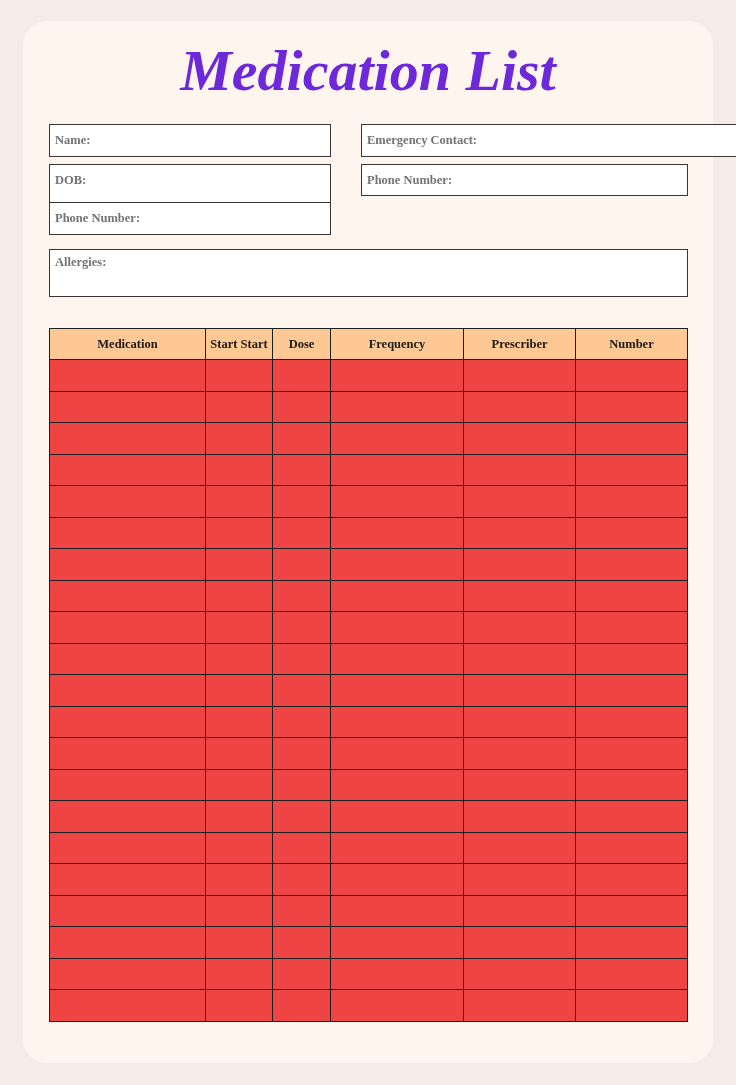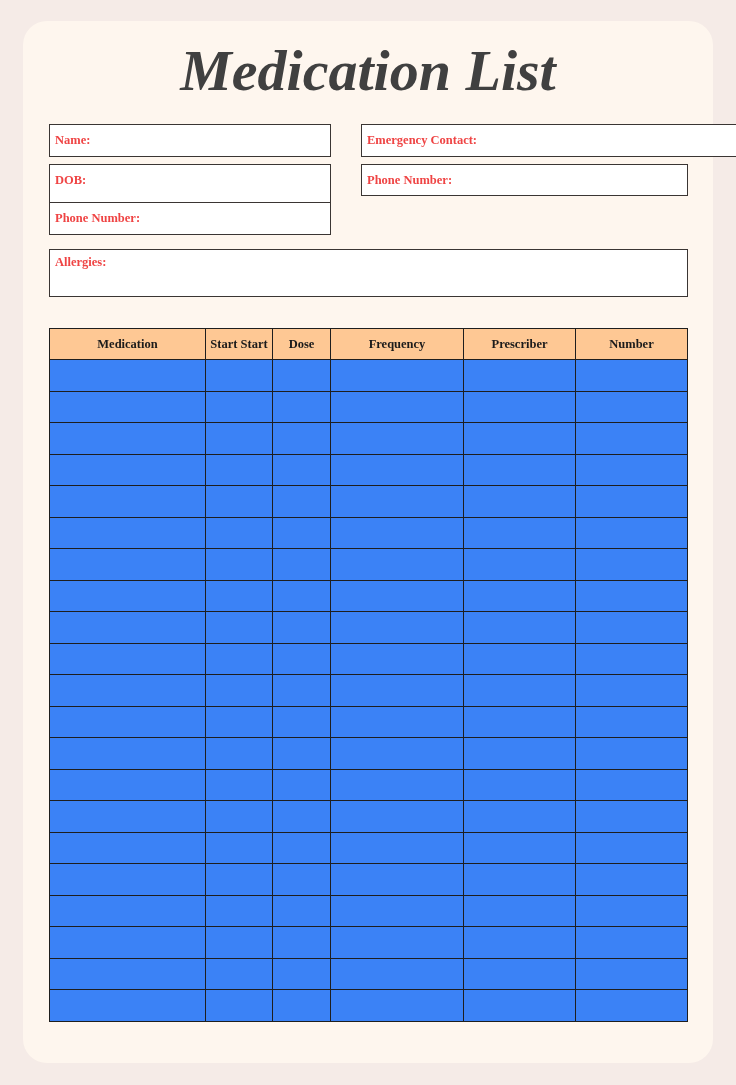--- a/index.html
+++ b/index.html
@@ -19,45 +19,45 @@
   }
   .title {
     position: absolute;
     left: 0; top: 36px; width: 736px;
     text-align: center;
     font-family: "Liberation Serif", "DejaVu Serif", serif;
     font-style: italic;
     font-weight: bold;
     font-size: 58px;
     line-height: 70px;
-    color: #404040;
+    color: #6d28d9;
     letter-spacing: 0px;
   }
   .field {
     position: absolute;
     background: #ffffff;
     border: 1.5px solid #3a3533;
     box-sizing: border-box;
   }
   .field .lbl {
     position: absolute;
     left: 5px; top: 8px;
     font-family: "Liberation Serif", "DejaVu Serif", serif;
     font-weight: bold;
     font-size: 12.5px;
-    color: #ef4444;
+    color: #737373;
   }
   .field.allergies .lbl { top: 5px; }
   table.meds {
     position: absolute;
     left: 49px; top: 328px;
     width: 638px;
     border-collapse: collapse;
     table-layout: fixed;
-    background: #3b82f6;
+    background: #ef4444;
   }
   table.meds th, table.meds td {
     border: 1.5px solid #1e1e1e;
     padding: 0;
   }
   table.meds th {
     background: #fec894;
     height: 30px;
     font-family: "Liberation Serif", "DejaVu Serif", serif;
     font-weight: bold;

